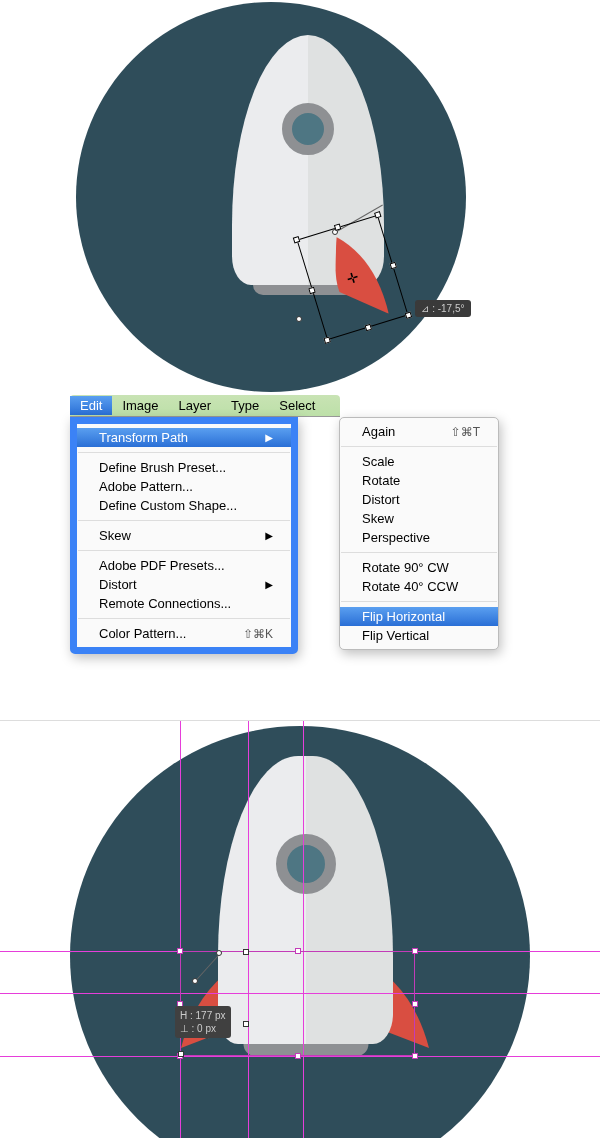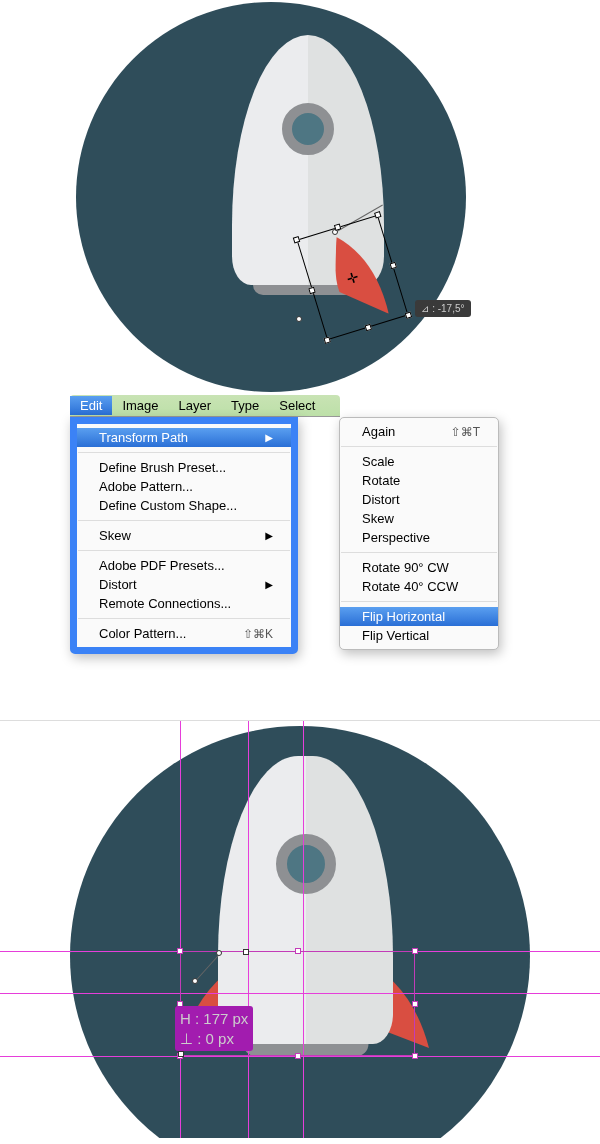--- a/index.html
+++ b/index.html
@@ -88,21 +88,21 @@
   .gv1{left:180px;} .gv2{left:248px;} .gv3{left:303px;}
   .gh1{top:230px;} .gh2{top:272px;} .gh3{top:335px;}
   .sel-box{position:absolute;left:180px;top:230px;width:235px;height:105px;border:1px solid #c33bb8;}
   .sel-box .handle{border:1px solid #c33bb8;background:#fff;}
   
   .anchor{position:absolute;width:6px;height:6px;background:#fff;border:1px solid #333;}
   .ctrl-line{position:absolute;height:1px;background:#666;transform-origin:left center;}
   
   .measure-tooltip{
     position:absolute; left:175px; top:285px;
-    background:#a21caf;color:#ccc;font-size:15px;
+    background:#404040;color:#ccc;font-size:10px;
     padding:3px 5px;border-radius:3px;line-height:1.3;
   }
   
   
   .menu-area{position:relative;height:340px;background:#fff;}
   .menubar{display:flex;background:linear-gradient(#c8e3b4,#bde0a8);border-bottom:1px solid #999;height:22px;align-items:center;position:relative; left:70px; width:270px; border-radius:4px 4px 0 0;}
   .menubar-item{padding:2px 10px;font-size:13px;}
   .menubar-item.active{background:#2a6fd6;background:linear-gradient(#5a9ff0,#2a6fd6);color:#fff;}
   .dropdown{position:absolute;left:70px;top:22px;width:228px;background:#fafafa;border:7px solid #3b82f6;border-radius:0 0 5px 5px;box-shadow:2px 4px 12px rgba(0,0,0,.25);padding:4px 0;}
   .menu-item{display:flex;justify-content:space-between;align-items:center;padding:2px 18px 2px 22px;font-size:13px;color:#000;white-space:nowrap;}

